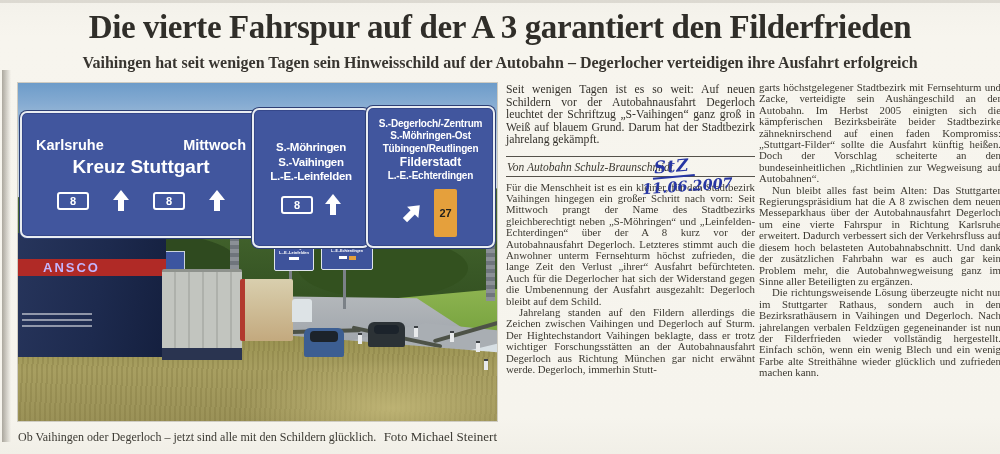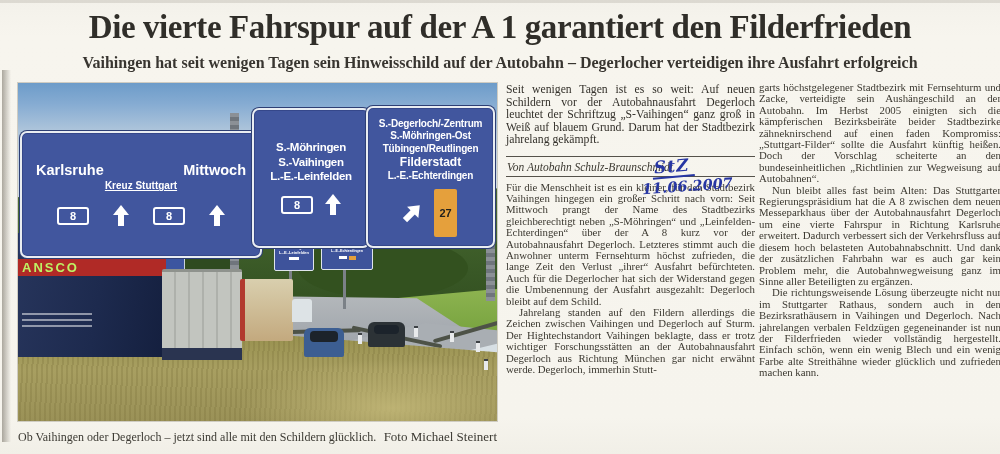--- a/index.html
+++ b/index.html
@@ -67,21 +67,21 @@
     padding:18px 5px;border-radius:2px;}
   .mini-sign{background:#3e539b;border:1px solid #dfe5ec;border-radius:2px;
     color:#fff;font-family:"Liberation Sans",sans-serif;font-weight:bold;
     display:flex;flex-direction:column;align-items:center;justify-content:center;line-height:1.3;}
   .mini-sign div{white-space:nowrap;}
   
   .truck-blue{left:-2px;top:150px;width:150px;height:124px;background:linear-gradient(100deg,#27355c,#1d2a4e 55%,#141f3e);
     border-radius:3px 6px 0 0;}
   .truck-blue .stripe{position:absolute;left:0;top:26px;width:100%;height:17px;
     background:#b02a26;display:flex;align-items:center;}
-  .truck-blue .stripe span{color:#bef264;font:bold 13px "Liberation Sans",sans-serif;letter-spacing:2px;padding-left:6px;}
+  .truck-blue .stripe span{color:#c4b5fd;font:bold 13px "Liberation Sans",sans-serif;letter-spacing:2px;padding-left:6px;margin-left:21px;}
   .truck-blue .lines{position:absolute;left:6px;bottom:26px;width:70px;height:18px;
     background:repeating-linear-gradient(180deg,rgba(255,255,255,0.5) 0 2px,rgba(0,0,0,0) 2px 6px);}
   .truck-tarp{left:144px;top:186px;width:80px;height:88px;
     background:repeating-linear-gradient(90deg,#c2c5bf 0 12px,#aeb1ab 12px 14px);
     border-top:3px solid #8f938d;border-radius:2px;}
   .truck-tarp .base{position:absolute;left:0;bottom:0;width:100%;height:12px;background:#2a3450;}
   .truck-tan{left:222px;top:196px;width:48px;height:62px;background:linear-gradient(180deg,#d9cfae,#c3a97e);
     border-left:5px solid #b23a2e;border-radius:2px;}
   .van{left:274px;top:216px;width:20px;height:23px;background:#dde3e6;border-radius:3px 3px 0 0;}
   .car{border-radius:6px 6px 2px 2px;}
@@ -110,21 +110,21 @@
   .hand-stz{left:652px;top:156px;font-size:17px;transform:rotate(-5deg);letter-spacing:1px;
     border-bottom:2px solid #2736a3;padding:0 4px 0 2px;}
   .hand-date{left:642px;top:177px;font-size:14.5px;transform:rotate(-4deg);}
 </style>
 </head>
 <body>
 
 <div class="abs scan-top"></div>
 <div class="abs scan-edge"></div>
 
-<div class="abs headline">Die vierte Fahrspur auf der A 1 garantiert den Filderfrieden</div>
+<div class="abs headline">Die vierte Fahrspur auf der A 3 garantiert den Filderfrieden</div>
 <div class="abs subheadline">Vaihingen hat seit wenigen Tagen sein Hinweisschild auf der Autobahn – Degerlocher verteidigen ihre Ausfahrt erfolgreich</div>
 
 <div class="abs photo">
 
   <div class="abs treeband"></div>
   <div class="abs tree-blob" style="left:-20px;top:108px;width:120px;height:50px;background:#4a6a33;"></div>
   <div class="abs tree-blob" style="left:90px;top:112px;width:140px;height:46px;background:#3e5e2a;"></div>
   <div class="abs tree-blob" style="left:210px;top:106px;width:130px;height:54px;background:#486832;"></div>
   <div class="abs tree-blob" style="left:330px;top:112px;width:120px;height:48px;background:#3c5c28;"></div>
   <div class="abs tree-blob" style="left:420px;top:104px;width:90px;height:56px;background:#476631;"></div>
@@ -184,26 +184,26 @@
   <div class="abs car car-dark">
       <div class="win"></div>
     </div>
 
   <div class="abs delin" style="left:340px;top:250px;"></div>
   <div class="abs delin" style="left:396px;top:243px;"></div>
   <div class="abs delin" style="left:432px;top:248px;"></div>
   <div class="abs delin" style="left:458px;top:258px;"></div>
   <div class="abs delin" style="left:466px;top:276px;"></div>
 
-  <div class="abs sign" style="left:2px;top:28px;width:210px;height:111px;padding:6px 14px;margin-top:20px;">
+  <div class="abs sign" style="left:2px;top:28px;width:210px;height:111px;padding:6px 14px;">
     <div class="sign-row" style="justify-content:space-between;font-size:14.5px;">
       <span>Karlsruhe</span>
       <span>Mittwoch</span>
     </div>
-    <div class="sign-line" style="font-size:10px;margin-top:2px;text-decoration:underline;">Kreuz Stuttgart</div>
+    <div class="sign-line" style="font-size:19px;margin-top:2px;">Kreuz Stuttgart</div>
     <div class="sign-row" style="margin-top:12px;gap:24px;">
       <span class="shield">8</span>
       <span class="arr"></span>
       <span class="shield">8</span>
       <span class="arr"></span>
     </div>
   </div>
 
   <div class="abs sign" style="left:234px;top:25px;width:106px;height:120px;padding:8px 4px;">
     <div class="sign-line" style="font-size:11.5px;letter-spacing:-0.3px;">S.-Möhringen</div>

